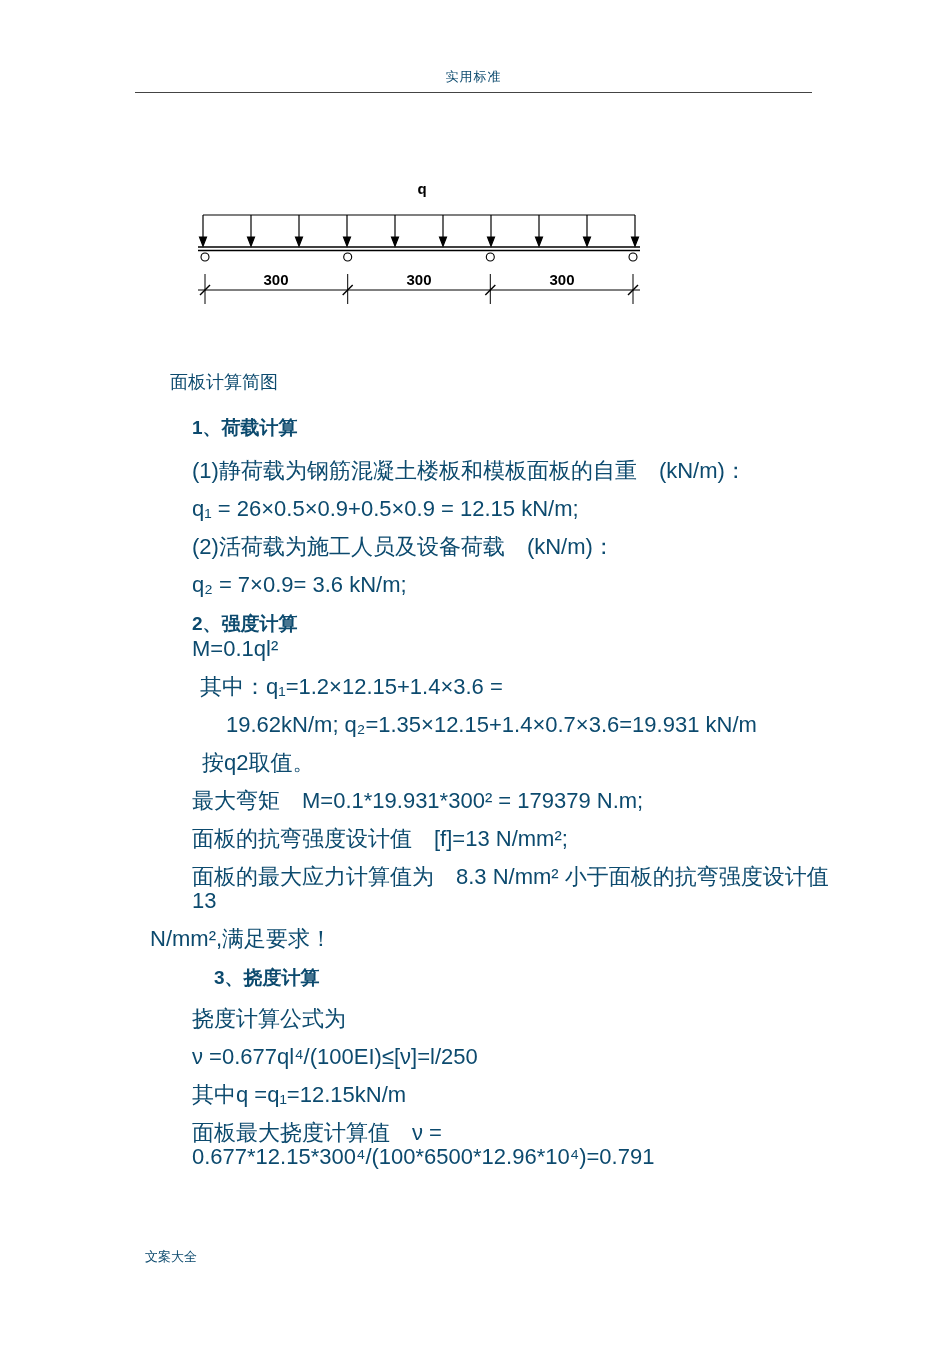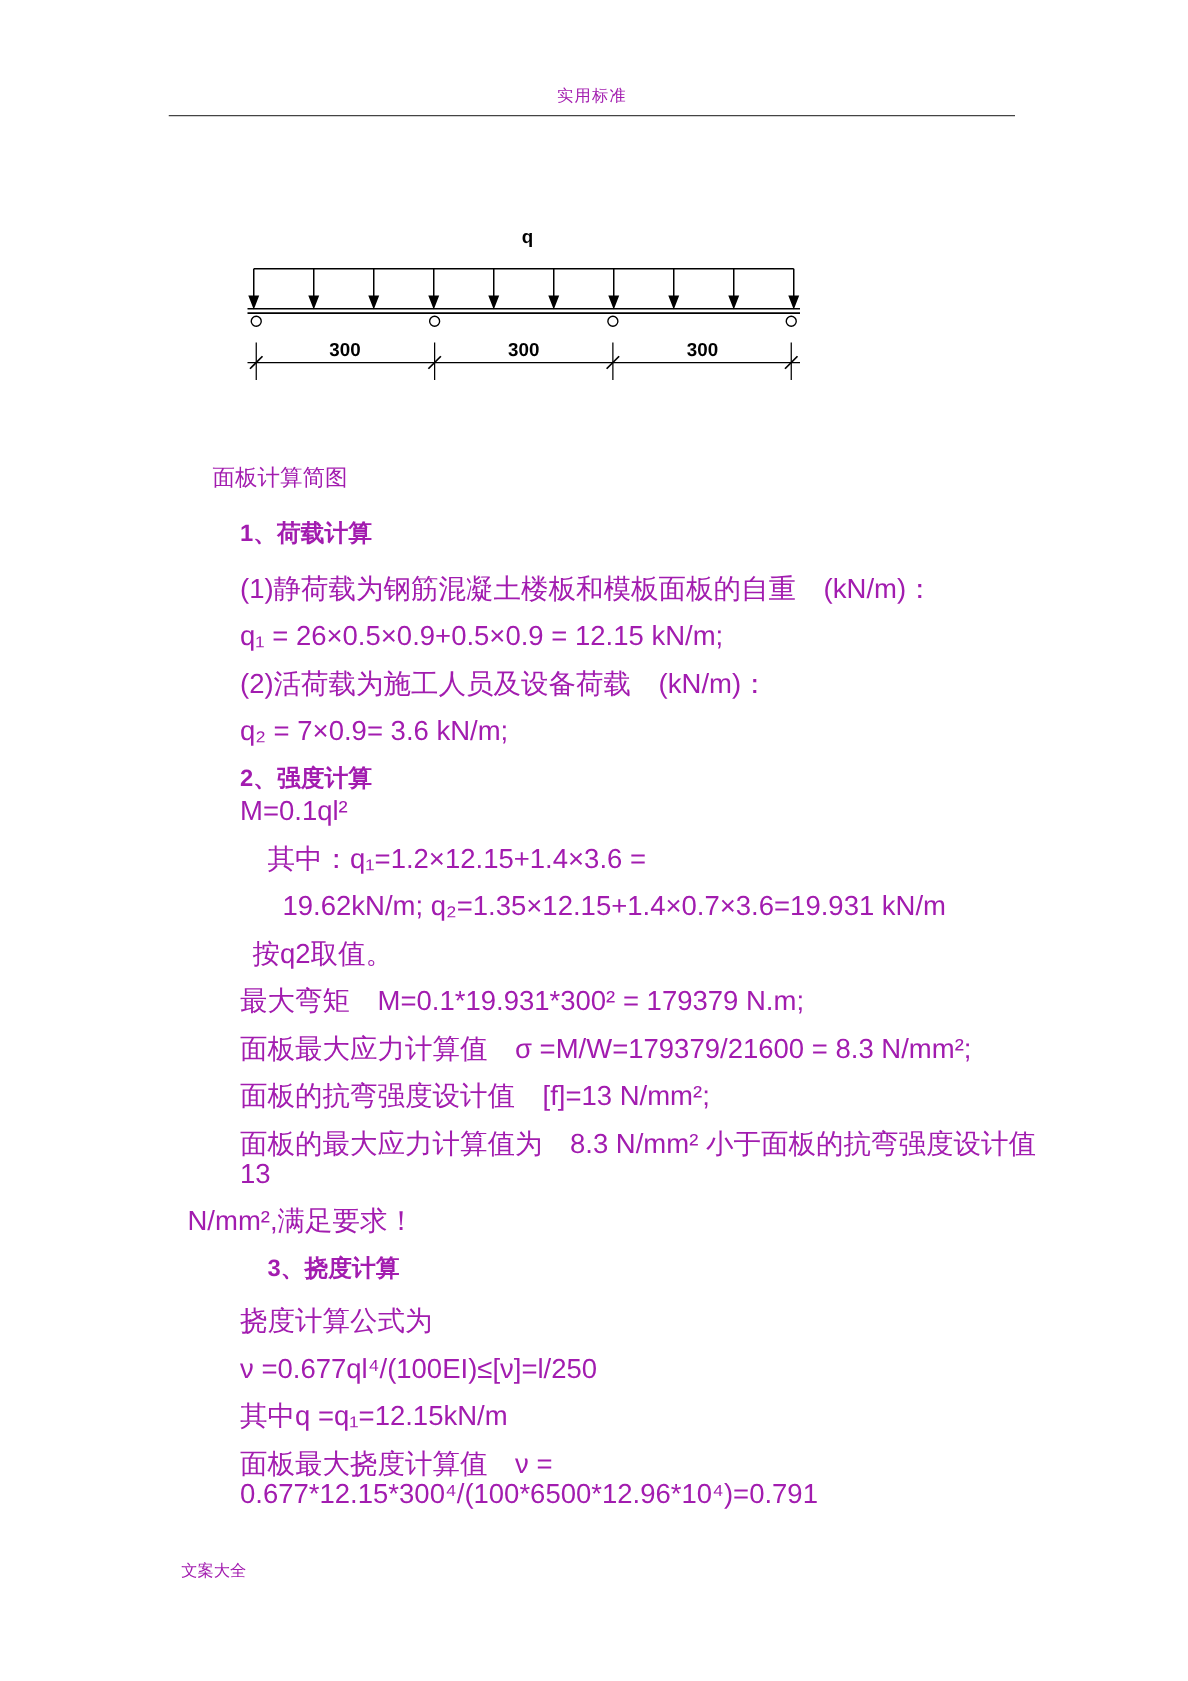--- a/index.html
+++ b/index.html
@@ -2,21 +2,21 @@
 <html><head>
 <meta charset="utf-8">
 <style>
   html, body { margin: 0; padding: 0; background: #ffffff; }
   .page {
     position: relative;
     width: 950px;
     height: 1345px;
     background: #ffffff;
     font-family: "Liberation Sans", sans-serif;
-    color: #a21caf;
+    color: #0c4a6e;
     overflow: hidden;
   }
   .header-text {
     position: absolute;
     top: 68px;
     left: 135px;
     width: 677px;
     text-align: center;
     font-size: 13px;
     letter-spacing: 1px;
@@ -56,21 +56,21 @@
   }
   .sec1 { margin: 0 0 18px 42px; }
   .sec2 { margin: 4px 0 0 42px; }
   .sec3 { margin: 0 0 16px 64px; }
   .ln {
     font-size: 22px;
     line-height: 24px;
     margin: 0 0 14px 42px;
   }
   .i0   { margin-left: 0; }
-  .i50  { margin-left: 64px; }
+  .i50  { margin-left: 50px; }
   .i52  { margin-left: 52px; }
   .i108 { margin-left: 76px; }
   .footer-text {
     position: absolute;
     top: 1248px;
     left: 145px;
     font-size: 13px;
   }
   svg text { font-family: "Liberation Sans", sans-serif; }
 </style>
@@ -151,21 +151,20 @@
     <p class="ln">q₁ = 26×0.5×0.9+0.5×0.9 = 12.15 kN/m;</p>
     <p class="ln">(2)活荷载为施工人员及设备荷载　(kN/m)：</p>
     <p class="ln">q₂ = 7×0.9= 3.6 kN/m;</p>
 
     <div class="sec sec2">2、强度计算</div>
     <p class="ln">M=0.1ql²</p>
     <p class="ln i50">其中：q₁=1.2×12.15+1.4×3.6 =</p>
     <p class="ln i108">19.62kN/m;  q₂=1.35×12.15+1.4×0.7×3.6=19.931 kN/m</p>
     <p class="ln i52">按q2取值。</p>
     <p class="ln">最大弯矩　M=0.1*19.931*300² = 179379 N.m;</p>
-    <p class="ln">面板最大应力计算值　σ =M/W=179379/21600 = 8.3 N/mm²;</p>
     <p class="ln">面板的抗弯强度设计值　[f]=13 N/mm²;</p>
     <p class="ln">面板的最大应力计算值为　8.3 N/mm² 小于面板的抗弯强度设计值　13</p>
     <p class="ln i0">N/mm²,满足要求！</p>
 
     <div class="sec sec3">3、挠度计算</div>
     <p class="ln">挠度计算公式为</p>
     <p class="ln">ν =0.677ql⁴/(100EI)≤[ν]=l/250</p>
     <p class="ln">其中q =q₁=12.15kN/m</p>
     <p class="ln">面板最大挠度计算值　ν = 0.677*12.15*300⁴/(100*6500*12.96*10⁴)=0.791</p>
 

